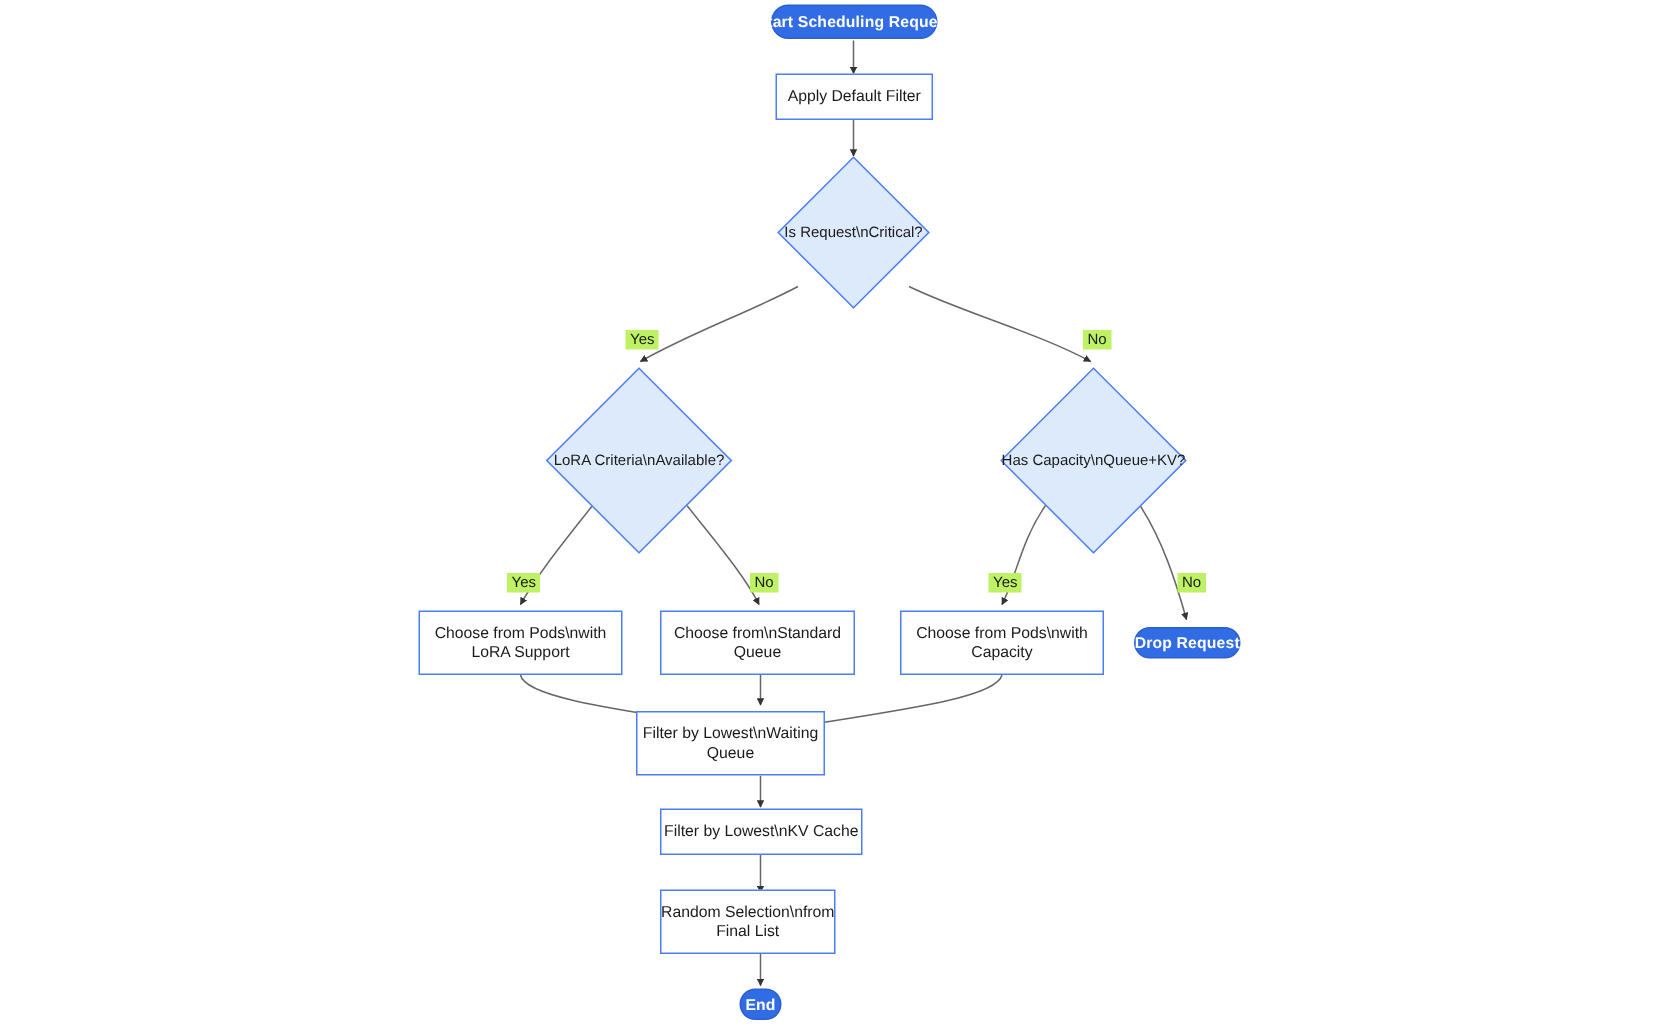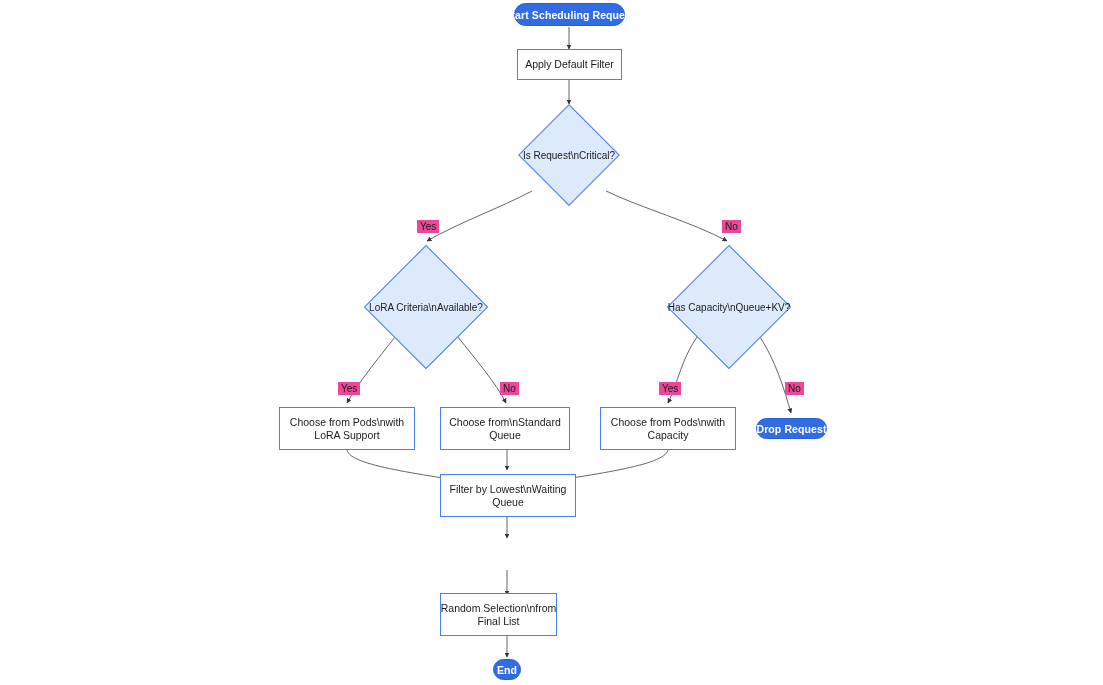--- a/index.html
+++ b/index.html
@@ -80,21 +80,21 @@
     position: relative;
     z-index: 2;
     font-size: 10px;
     color: #1a1a1a;
     white-space: nowrap;
     text-align: center;
   }
   
   .edge-label {
     position: absolute;
-    background: #ec4899;
+    background: #bef264;
     color: #1a1a1a;
     font-size: 10px;
     padding: 1px 3px;
     line-height: 11px;
     white-space: nowrap;
   }
 </style>
 </head>
 <body>
 
@@ -173,25 +173,28 @@
 
   <div class="node process" style="left:600px; top:407px; width:136px; height:43px;">
     <span>Choose from Pods\nwith</span>
     <span>Capacity</span>
   </div>
 
   <div class="node pill" style="left:756px; top:418px; width:71px; height:21px;">
     <span>Drop Request</span>
   </div>
 
-  <div class="node process" style="left:440px; top:474px; width:136px; height:43px;">
+  <div class="node process" style="left:424px; top:474px; width:126px; height:43px;">
     <span>Filter by Lowest\nWaiting</span>
     <span>Queue</span>
   </div>
 
+  <div class="node process" style="left:440px; top:539px; width:135px; height:31px;">
+    <span>Filter by Lowest\nKV Cache</span>
+  </div>
 
   <div class="node process" style="left:440px; top:593px; width:117px; height:43px;">
     <span>Random Selection\nfrom</span>
     <span>Final List</span>
   </div>
 
   <div class="node pill" style="left:493px; top:659px; width:28px; height:21px;">
     <span>End</span>
   </div>
 

